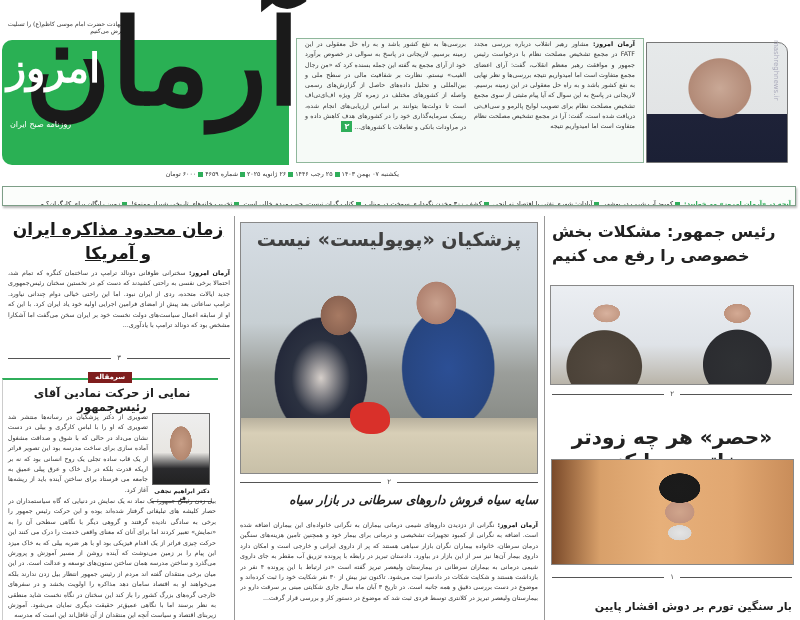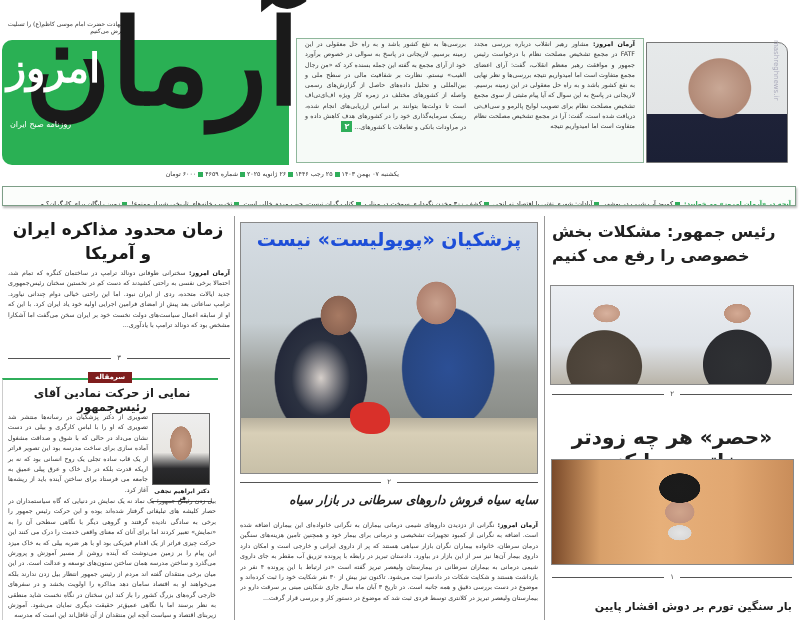--- a/index.html
+++ b/index.html
@@ -63,21 +63,21 @@
     left: 2px; top: 186px; width: 794px; height: 20px; border: 1px solid #7d9e87;
     background: #fbfdfb; box-shadow: 1px 2px 2px #bbb; font-size: 6.5px; line-height: 18px;
     direction: rtl; white-space: nowrap; overflow: hidden; padding: 8px 4px;
   }
   #index-bar .label { color: #2fae5a; font-weight: bold; }
   
   .vrule { background: #999; width: 1px; }
   
   #left-head {
     left: 8px; top: 217px; width: 220px; font-size: 17px; font-weight: bold; text-align: center;
-    direction: rtl; line-height: 24px; color: #1a1a1a;
+    direction: rtl; line-height: 24px; color: #1a1a1a; text-decoration: underline;
   }
   .body-text { font-size: 6.3px; line-height: 10.4px; color: #333; direction: rtl; text-align: justify; }
   #left-body { left: 8px; top: 268px; width: 222px; }
   .num-rule { display: flex; align-items: center; gap: 6px; font-size: 7px; color:#444; }
   .num-rule::before, .num-rule::after { content: ""; flex: 1; height: 1px; background: #555; }
   #left-rule1 { left: 8px; top: 354px; width: 222px; }
   #editorial-tag {
     left: 88px; top: 372px; width: 44px; height: 11px; background: #7f1d1d; color: #fff; font-size: 7px;
     font-weight: bold; text-align: center; line-height: 11px;
   }
@@ -101,21 +101,21 @@
     background:
       linear-gradient(180deg, transparent 78%, #b8b09d 78%, #d8cfb7 84%, #c8c0a8 100%),
       radial-gradient(ellipse 11% 14% at 66% 32%, #c8a08d 0%, #b08270 60%, transparent 62%),
       radial-gradient(ellipse 10% 13% at 33% 37%, #a77a63 0%, #8c6452 60%, transparent 62%),
       radial-gradient(ellipse 22% 34% at 70% 58%, #2c4f95 0%, #27457f 70%, transparent 72%),
       radial-gradient(ellipse 22% 34% at 27% 62%, #d6cfca 0%, #2b3140 45%, #24293a 70%, transparent 72%),
       linear-gradient(180deg, #d6dde4 0%, #c7cfd3 40%, #9b9e9a 60%, #8a8d88 78%);
   }
   #glove { left: 350px; top: 402px; width: 40px; height: 32px; background: #d9302a; border-radius: 40% 50% 40% 50%; }
   #center-head {
-    left: 240px; top: 228px; width: 298px; font-size: 19px; font-weight: bold; text-align: center; direction: rtl; color:#1d4ed8;
+    left: 240px; top: 228px; width: 298px; font-size: 19px; font-weight: bold; text-align: center; direction: rtl; color:#404040;
   }
   #center-rule { left: 240px; top: 478px; width: 298px; }
   #center-sub-head {
     left: 240px; top: 493px; width: 298px; font-size: 12px; font-weight: bold; direction: rtl; font-style: italic;
   }
   #center-body { left: 240px; top: 520px; width: 298px; }
   
   #right-head1 {
     left: 552px; top: 220px; width: 244px; font-size: 16px; font-weight: bold; text-align: left; direction: rtl; line-height: 24px;
   }

